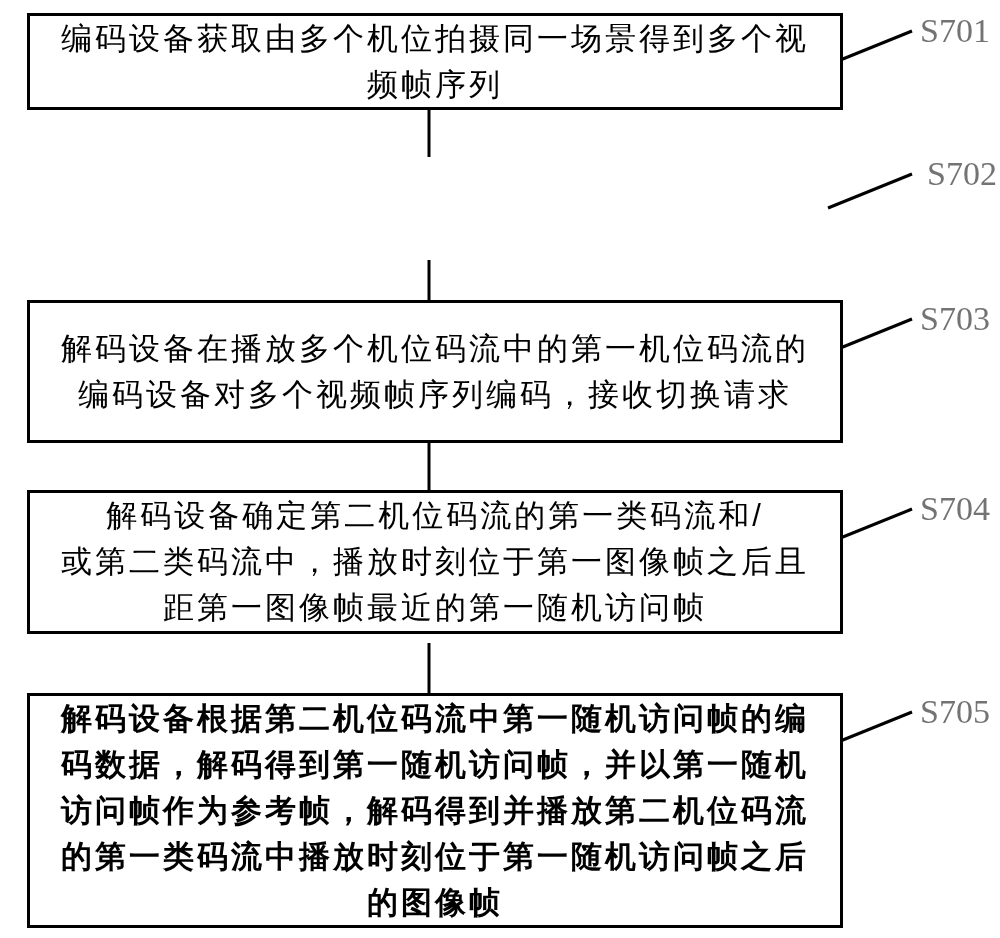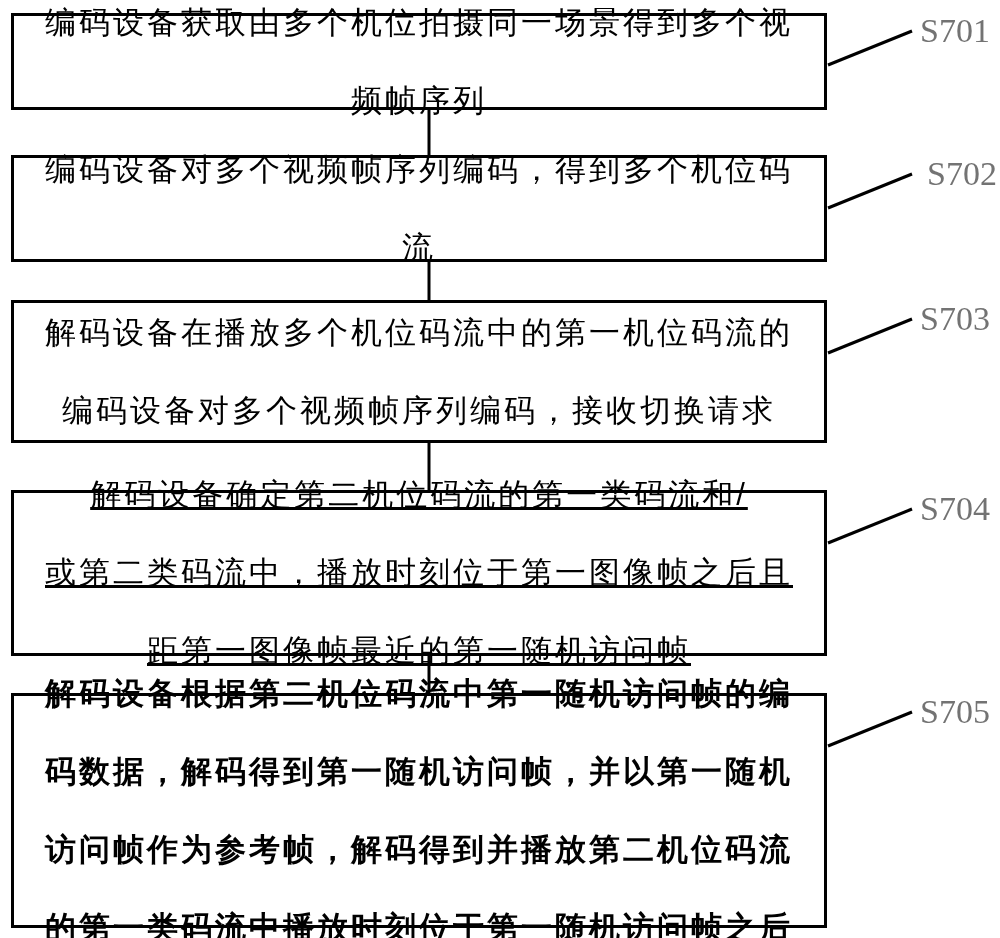--- a/index.html
+++ b/index.html
@@ -19,40 +19,39 @@
   .lines-overlay {
     position: absolute;
     left: 0;
     top: 0;
     width: 1000px;
     height: 938px;
     pointer-events: none;
   }
   .step-box {
     position: absolute;
-    left: 11px;
+    left: 27px;
     width: 816px;
     box-sizing: border-box;
     border: 3px solid #000000;
     background: #ffffff;
     display: flex;
     flex-direction: column;
     justify-content: center;
     align-items: center;
     text-align: center;
     font-size: 31px;
     line-height: 46px;
     letter-spacing: 3px;
     color: #000000;
-    gap: 32px;
   }
   .box-1 { top: 13px;  height: 97px;  }
   .box-2 { top: 155px; height: 107px; }
   .box-3 { top: 300px; height: 143px; justify-content: center; }
-  .box-4 { top: 490px; height: 166px; text-decoration: underline; }
+  .box-4 { top: 490px; height: 144px; }
   .box-5 { top: 693px; height: 235px; font-weight: bold; }
   .step-label {
     position: absolute;
     left: 920px;
     width: 84px;
     font-family: "Liberation Serif", serif;
     font-size: 34px;
     line-height: 36px;
     color: #737373;
     white-space: nowrap;
@@ -82,40 +81,37 @@
     <line x1="828" y1="543" x2="912" y2="509" stroke="#000000" stroke-width="3"></line>
     <line x1="828" y1="746" x2="912" y2="712" stroke="#000000" stroke-width="3"></line>
   </svg>
 
   <div class="step-box box-1">
     <div class="text-line">编码设备获取由多个机位拍摄同一场景得到多个视</div>
     <div class="text-line">频帧序列</div>
   </div>
   <div class="step-label label-1">S701</div>
 
-  <div class="step-box box-2">
-    <div class="text-line">编码设备对多个视频帧序列编码，得到多个机位码</div>
-    <div class="text-line">流</div>
-  </div>
   <div class="step-label label-2">S702</div>
 
   <div class="step-box box-3">
     <div class="text-line">解码设备在播放多个机位码流中的第一机位码流的</div>
     <div class="text-line">编码设备对多个视频帧序列编码，接收切换请求</div>
   </div>
   <div class="step-label label-3">S703</div>
 
   <div class="step-box box-4">
     <div class="text-line">解码设备确定第二机位码流的第一类码流和/</div>
     <div class="text-line">或第二类码流中，播放时刻位于第一图像帧之后且</div>
     <div class="text-line">距第一图像帧最近的第一随机访问帧</div>
   </div>
   <div class="step-label label-4">S704</div>
 
   <div class="step-box box-5">
     <div class="text-line">解码设备根据第二机位码流中第一随机访问帧的编</div>
     <div class="text-line">码数据，解码得到第一随机访问帧，并以第一随机</div>
     <div class="text-line">访问帧作为参考帧，解码得到并播放第二机位码流</div>
     <div class="text-line">的第一类码流中播放时刻位于第一随机访问帧之后</div>
+    <div class="text-line">的图像帧</div>
   </div>
   <div class="step-label label-5">S705</div>
 
 </div>
 
 </body></html>

